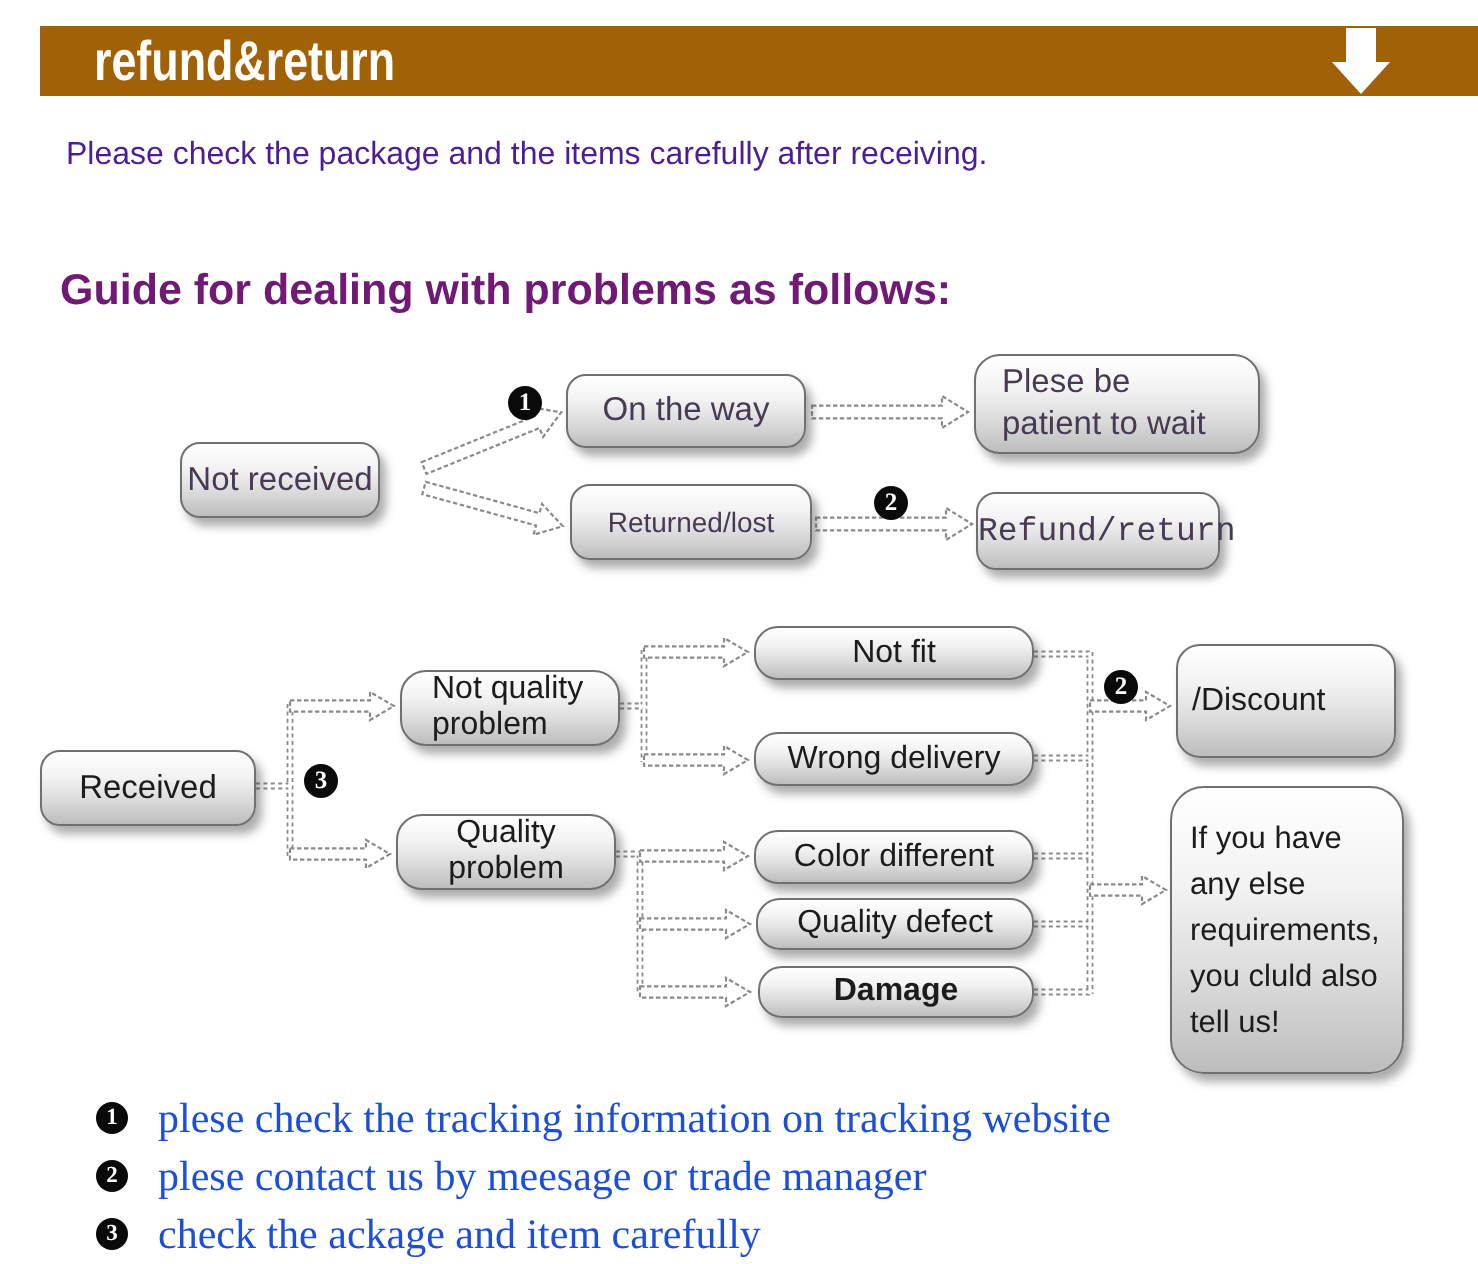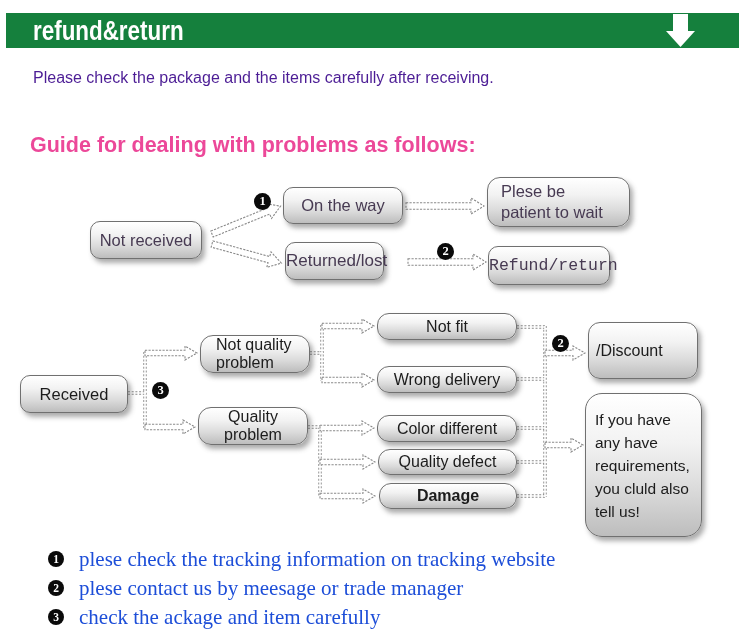--- a/index.html
+++ b/index.html
@@ -1,56 +1,56 @@
 <!DOCTYPE html>
 <html><head>
 <meta charset="utf-8">
 <style>
   html,body{margin:0;padding:0;}
   body{width:739px;height:632px;background:#ffffff;overflow:hidden;
        font-family:"Liberation Sans","DejaVu Sans",sans-serif;}
   .page{position:relative;width:739px;height:632px;background:#fff;}
 
   
-  .topbar{position:absolute;left:6px;top:13px;right:0;height:35px;background:#15803d;}
+  .topbar{position:absolute;left:20px;top:13px;right:0;height:35px;background:#a16207;}
   .topbar-title{position:absolute;left:27px;top:0;height:35px;line-height:36px;
       color:#fff;font-weight:bold;font-size:28px;letter-spacing:0px;
       transform:scaleX(0.8);transform-origin:0 50%;white-space:nowrap;}
   .topbar-arrow{position:absolute;right:43px;top:0;}
 
   
   .intro1,.intro2{position:absolute;left:33px;font-size:16px;color:#4c1d95;white-space:nowrap;}
   .intro1{top:69px;}
   .intro2{top:101px;}
   .guide-heading{position:absolute;left:30px;top:133px;font-size:21.5px;font-weight:bold;
-      color:#ec4899;white-space:nowrap;}
+      color:#701a75;white-space:nowrap;}
 
   
   .connectors{position:absolute;left:0;top:0;pointer-events:none;}
   .rail{fill:none;stroke:#8a8a8a;stroke-width:3.4;stroke-dasharray:2 1.7;}
   .core{fill:none;stroke:#ffffff;stroke-width:1.6;}
   .barrow{fill:#ffffff;stroke:#8a8a8a;stroke-width:1.1;stroke-dasharray:2.2 1.3;}
 
   
   .node{position:absolute;box-sizing:border-box;
       background:linear-gradient(180deg,#ffffff 0%,#f2f2f2 35%,#dadada 68%,#bdbdbd 100%);
       border:1.5px solid #707070;border-radius:10px;
       box-shadow:3px 4px 5px rgba(70,70,70,0.45);
       display:flex;flex-direction:column;justify-content:center;}
   .node .nline,.node .nlabel{width:100%;}
   .f1 .nlabel,.f1 .nline{color:#473a52;}
   .f2 .nlabel,.f2 .nline{color:#1c1c1c;}
   .center{text-align:center;}
   .left{text-align:left;}
 
-  .n-not-received{left:90px;top:221px;width:112px;height:38px;font-size:16.5px;}
+  .n-not-received{left:90px;top:221px;width:100px;height:38px;font-size:16.5px;}
   .n-on-the-way{left:283px;top:187px;width:120px;height:37px;font-size:16.5px;}
   .n-patient{left:487px;top:177px;width:143px;height:50px;font-size:16.5px;
       border-radius:13px;padding-left:13px;line-height:21px;}
-  .n-returned-lost{left:285px;top:242px;width:99px;height:38px;font-size:17px;}
+  .n-returned-lost{left:285px;top:242px;width:121px;height:38px;font-size:14px;}
   .n-refund-return{left:488px;top:246px;width:122px;height:39px;font-size:16.5px;font-family:Liberation Mono, monospace;}
 
   .n-received{left:20px;top:375px;width:108px;height:38px;font-size:16.5px;}
   .n-not-quality{left:200px;top:335px;width:110px;height:38px;font-size:16px;
       border-radius:13px;padding-left:15px;line-height:18px;}
   .n-quality{left:198px;top:407px;width:110px;height:38px;font-size:16px;
       border-radius:13px;line-height:18px;}
   .n-not-fit{left:377px;top:313px;width:140px;height:27px;font-size:16px;border-radius:12px;}
   .n-wrong-delivery{left:377px;top:366px;width:140px;height:27px;font-size:16px;border-radius:12px;}
   .n-color-different{left:377px;top:415px;width:140px;height:27px;font-size:16px;border-radius:12px;}
@@ -177,21 +177,21 @@
     <div class="nlabel">Quality defect</div>
   </div>
   <div class="node f2 n-damage center">
     <div class="nlabel">Damage</div>
   </div>
   <div class="node f2 n-resen left">
     <div class="nline">/Discount</div>
   </div>
   <div class="node f2 n-if-you-have left">
     <div class="nline">If you have</div>
-    <div class="nline">any have</div>
+    <div class="nline">any else</div>
     <div class="nline">requirements,</div>
     <div class="nline">you cluld also</div>
     <div class="nline">tell us!</div>
   </div>
 
   <div class="fbadge fb1">1</div>
   <div class="fbadge fb2a">2</div>
   <div class="fbadge fb2b">2</div>
   <div class="fbadge fb3">3</div>
 

